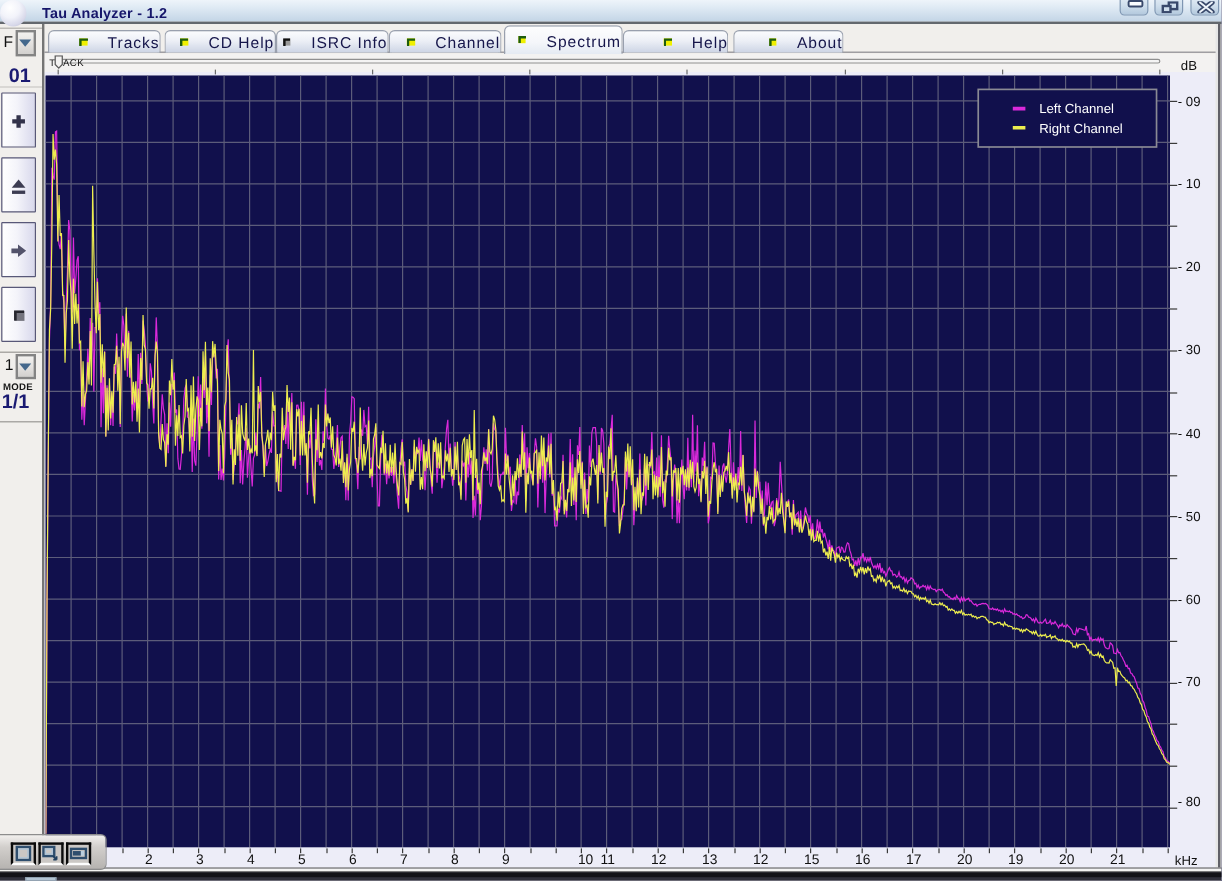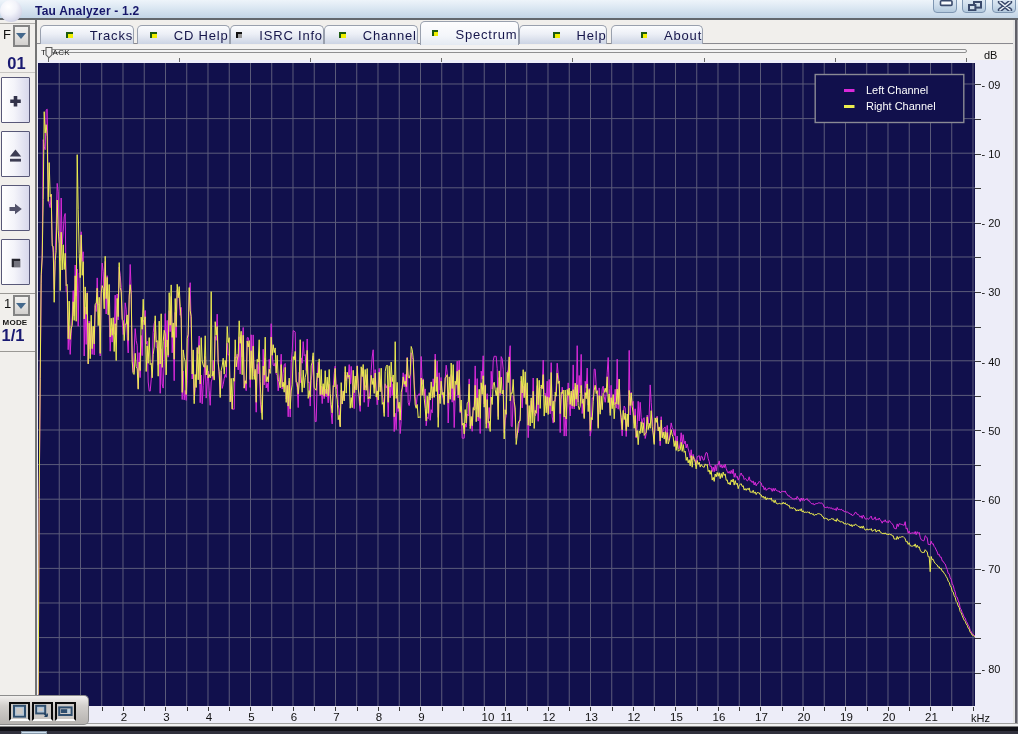--- a/index.html
+++ b/index.html
@@ -55,21 +55,21 @@
 #sliderrow { position:absolute; left:36.7px; top:44.5px; width:976.3px; height:15px; background:#f3f2f1; }
 #lavender { position:absolute; left:36.7px; top:59.5px; width:976.3px; height:663px; background:#ededf8; }
 #groove { position:absolute; left:50.5px; top:49.2px; width:916px; height:3.4px; border:1px solid #8f8f8f; background:#f4f4f4; border-radius:2px; }
 #thumb { position:absolute; left:44.6px; top:45.4px; z-index:2; }
 .stick { position:absolute; top:58px; width:1.2px; height:4px; background:#6a6a6a; }
 
 #plot { background:#11104c; position:absolute; left:37.8px; top:63.3px; width:937.4px; height:643.2px; }
 .rtick { position:absolute; left:975.2px; width:5.5px; height:1.2px; background:#3a3a3a; }
 .rlab { position:absolute; left:981.5px; width:30px; font-size:11px; color:#101010; }
 #dblab { position:absolute; left:984px; top:49px; font-size:11px; color:#101010; }
-#khzlab { position:absolute; left:971px; top:711.5px; width:27px; text-align:left; font-size:11px; color:#101010; }
+#khzlab { position:absolute; left:971px; top:711.5px; width:27px; text-align:right; font-size:11px; color:#101010; }
 .btick { position:absolute; top:706.5px; width:1.2px; height:4.5px; background:#3a3a3a; }
 .blab { position:absolute; top:710.5px; width:30px; text-align:center; font-size:11.5px; color:#101010; }
 
 #ztool { position:absolute; left:0; top:695.3px; width:88.7px; height:30px; border:1px solid #8d8d8d; border-left:none;
   border-radius:0 5px 5px 0; background:linear-gradient(180deg,#f2f0ee 0%,#d2cfcc 35%,#b6b3b0 100%); z-index:6; }
 .zbtn { position:absolute; top:6px; width:21px; height:19px; background:#cbc8c5;
   border-top:2.2px solid #0a0a0a; border-left:2.2px solid #0a0a0a; border-right:2.2px solid #0a0a0a; border-bottom:2px solid #fdfdfd; }
 .zbtn svg { position:absolute; left:0; top:0; }
 </style></head>
 <body>

